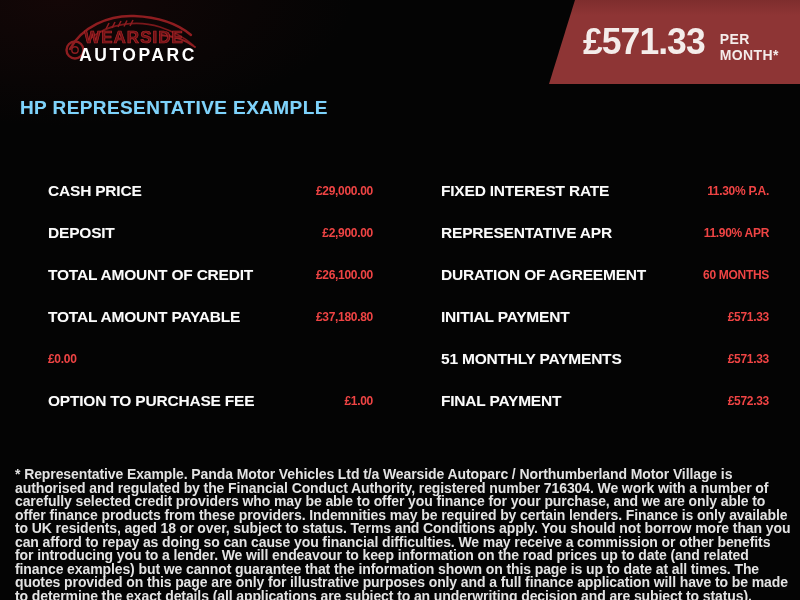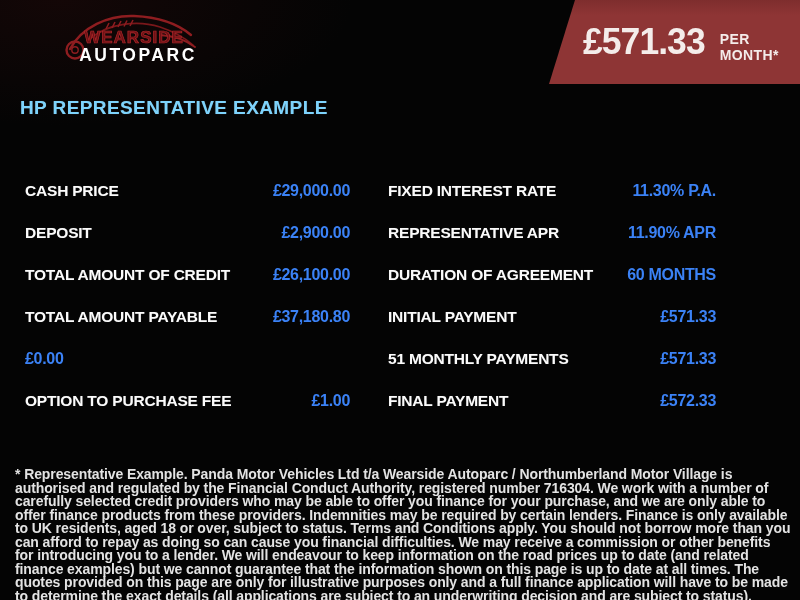--- a/index.html
+++ b/index.html
@@ -40,33 +40,33 @@
 
   
   .section-title{
     position:absolute;left:20px;top:97px;
     color:#7dd3fc;font-size:19px;font-weight:700;letter-spacing:.4px;
     text-shadow:0 0 1px rgba(255,255,255,.25);
   }
 
   
   .finance{
-    position:absolute;left:25px;top:170px;width:718px;
-    display:grid;grid-template-columns:325px 328px;column-gap:38px;
+    position:absolute;left:48px;top:170px;width:718px;
+    display:grid;grid-template-columns:325px 328px;column-gap:68px;
   }
   .fin-col{display:flex;flex-direction:column;}
   .fin-row{
     height:42px;display:flex;align-items:center;justify-content:space-between;
   }
   .fin-label{
     color:#fbfbfb;font-size:15.5px;font-weight:700;letter-spacing:-.2px;
     white-space:nowrap;text-shadow:0 0 1px rgba(255,255,255,.2);
   }
   .fin-value{
-    color:#3b82f6;font-size:16px;font-weight:700;letter-spacing:-.3px;
+    color:#ef4444;font-size:12px;font-weight:700;letter-spacing:-.3px;
     white-space:nowrap;text-align:center;
   }
 
   
   .disclaimer{
     position:absolute;left:15px;top:468px;width:776px;
     color:#e3e3e3;font-size:14px;font-weight:700;line-height:13.5px;
     letter-spacing:-.1px;
   }
 </style>

